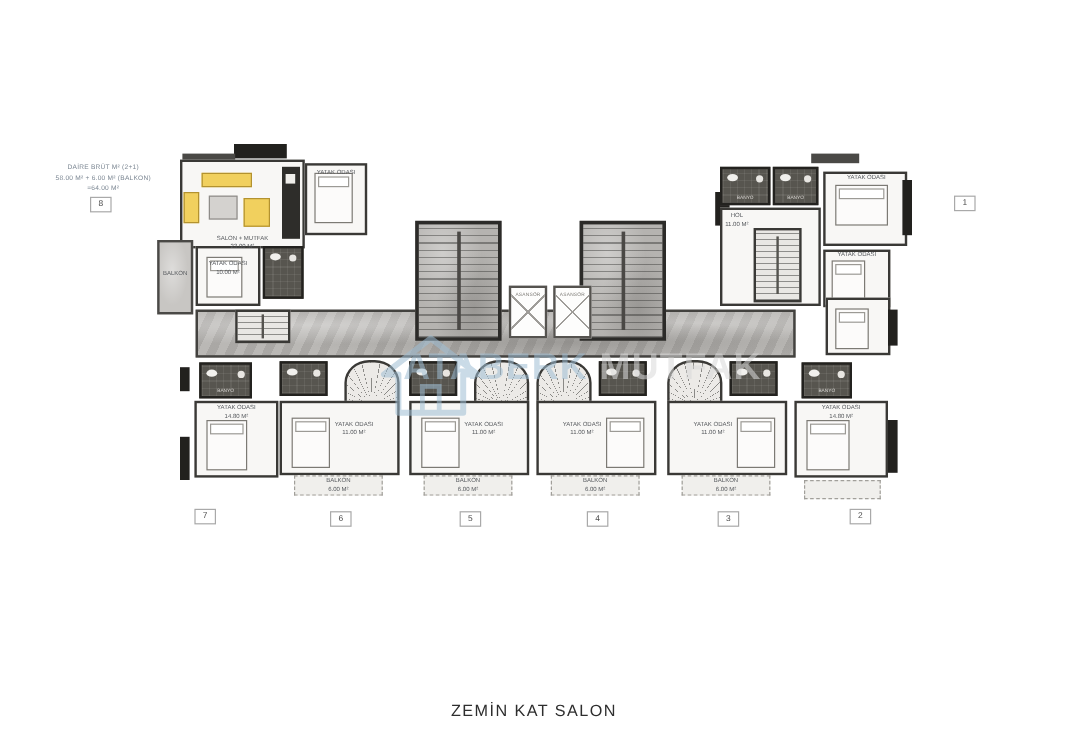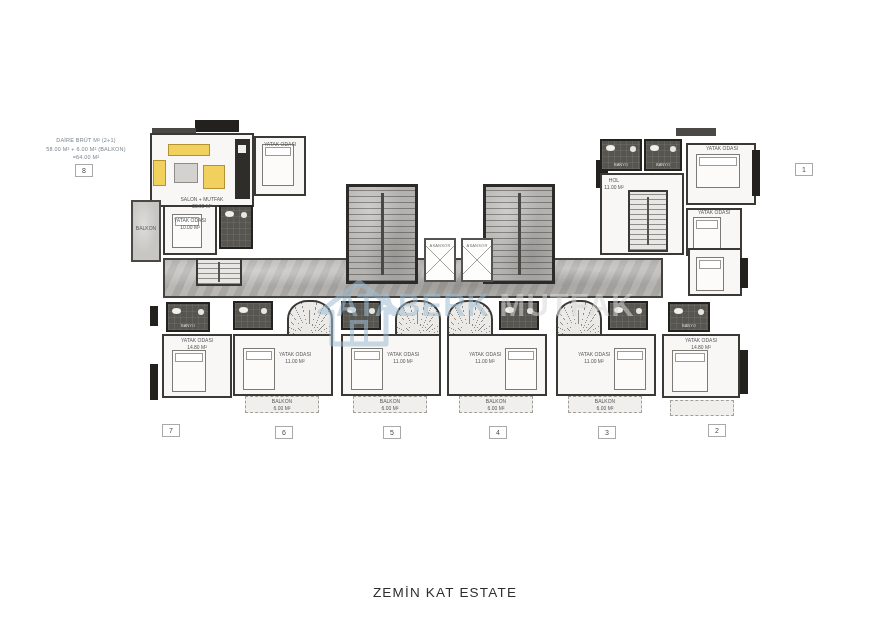--- a/index.html
+++ b/index.html
@@ -250,14 +250,14 @@
   <div class="wm">
     <svg class="wm-house" width="90" height="70" viewBox="0 0 90 70">
       <path d="M45 4 L6 34 H18 V66 H72 V34 H84 Z" fill="none" stroke="#9fbed4" stroke-width="5" stroke-linejoin="round"></path>
       <rect x="38" y="44" width="14" height="22" fill="none" stroke="#9fbed4" stroke-width="4"></rect>
     </svg>
     <div class="wm-row">
       <span class="wm-first">ATABERK</span><span> </span><span class="wm-second">MUTFAK</span>
     </div>
   </div>
 
-  <div class="title">ZEMİN KAT ESTATE</div>
+  <div class="title">ZEMİN KAT SALON</div>
 </div>
 
 </body></html>

